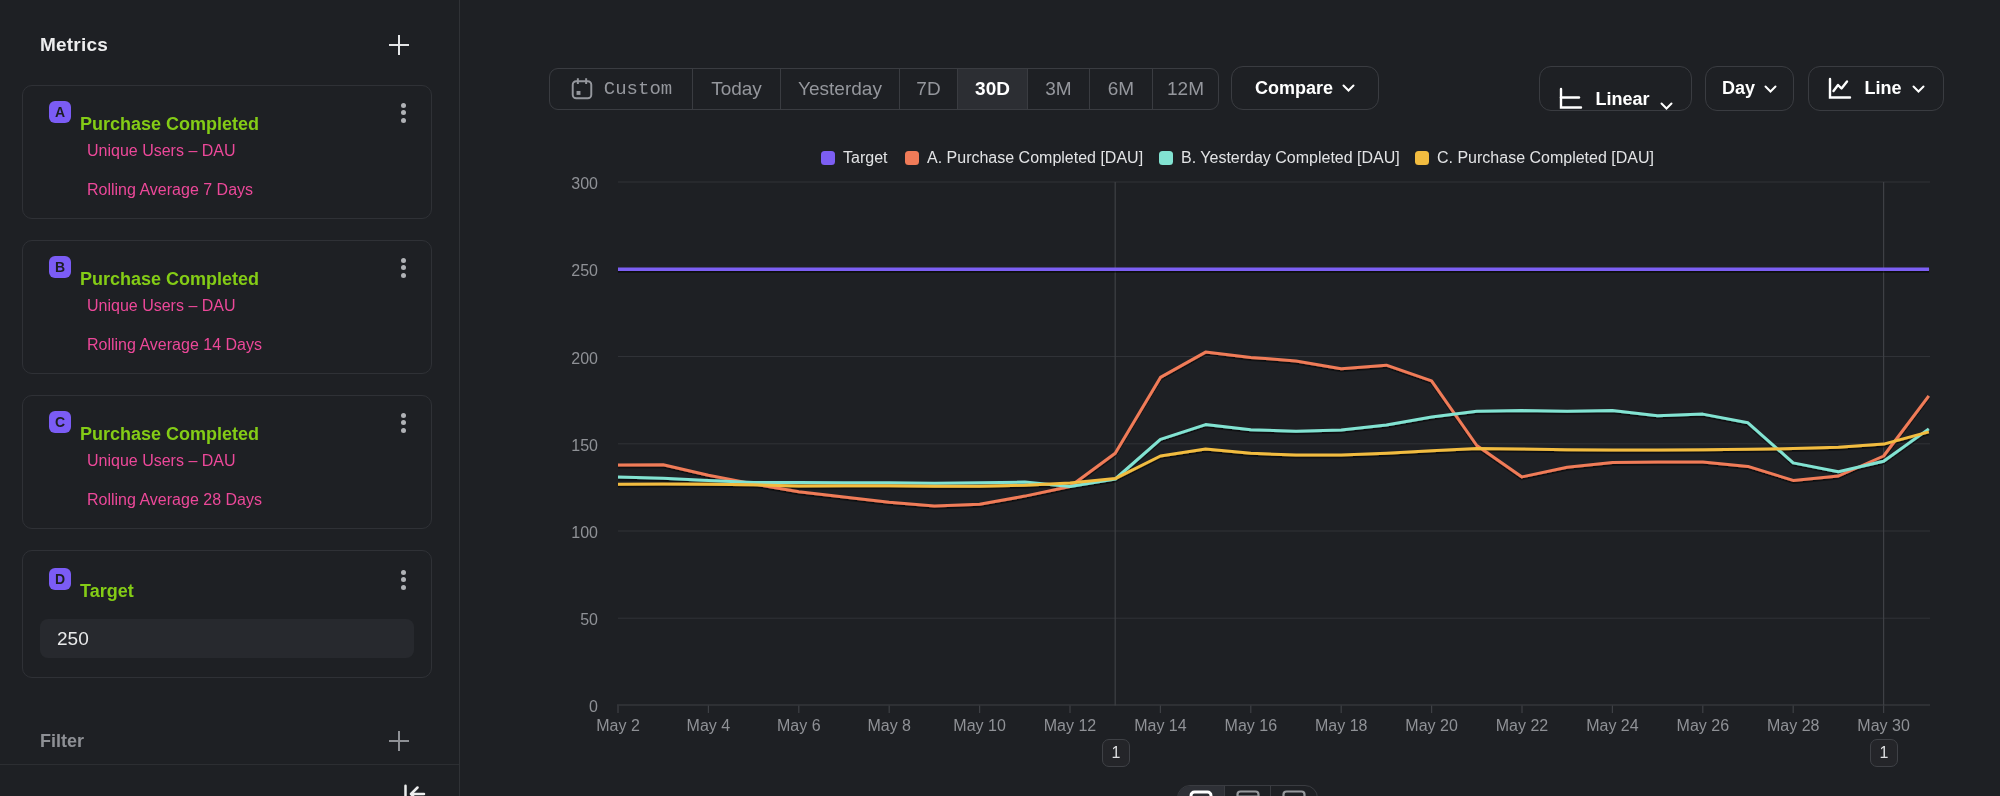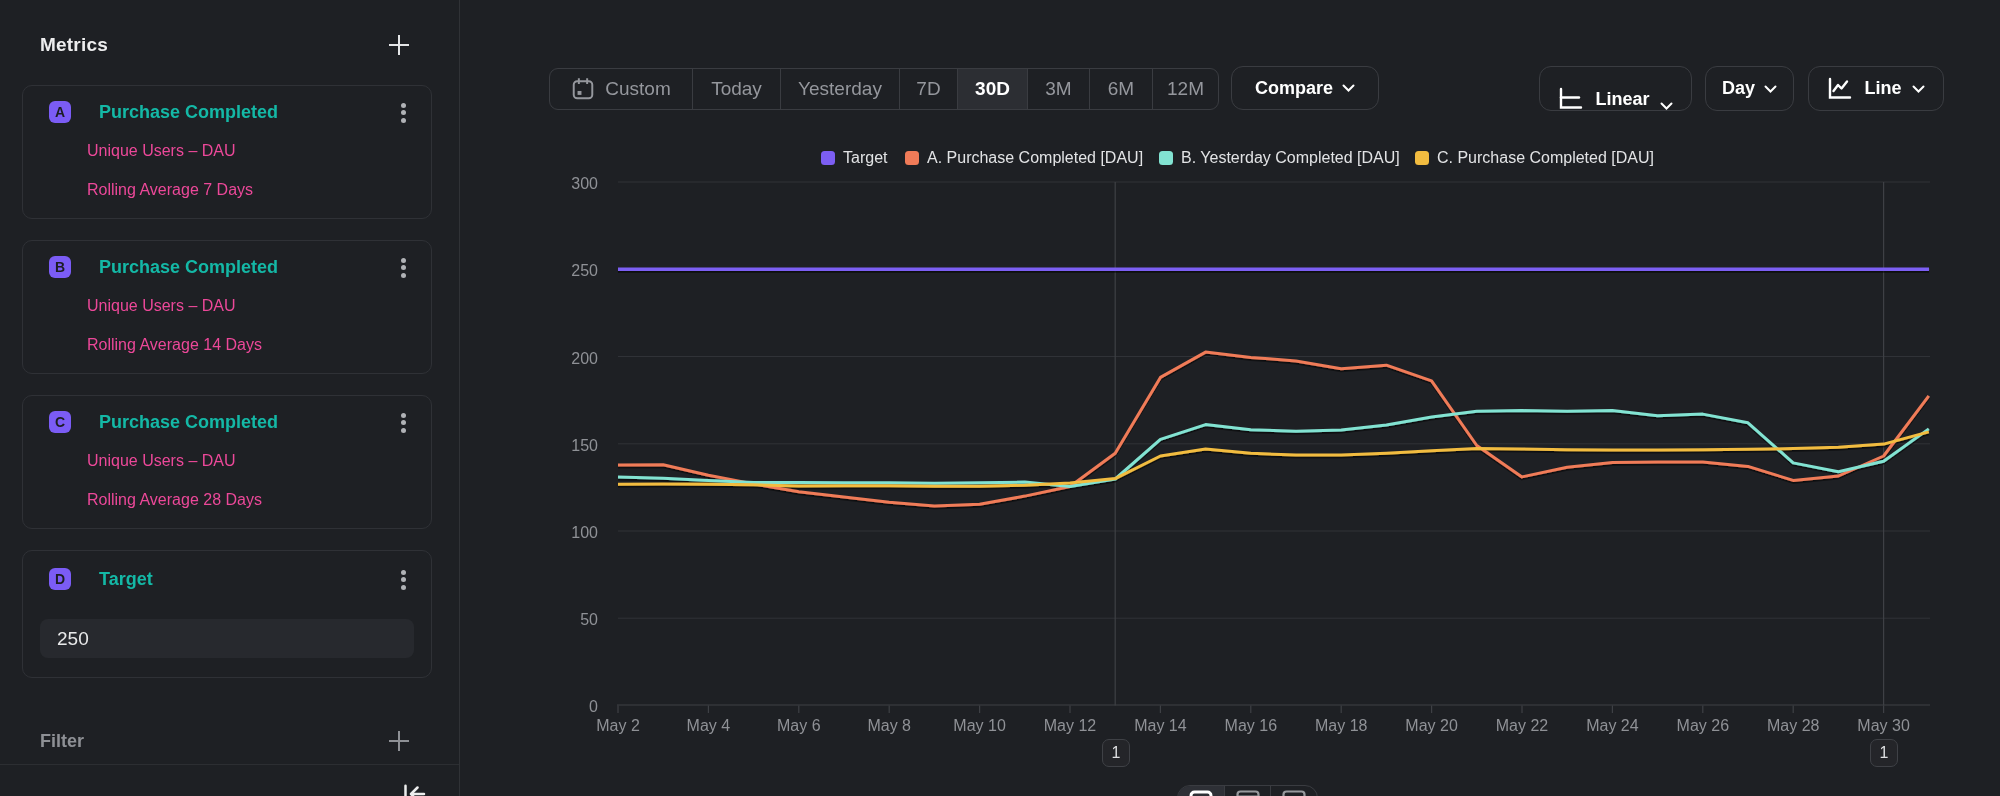--- a/index.html
+++ b/index.html
@@ -4,21 +4,21 @@
 <style>
   * { margin:0; padding:0; box-sizing:border-box; }
   html,body { width:2000px; height:796px; overflow:hidden; }
   body { background:#1e2024; font-family:"Liberation Sans",sans-serif; position:relative; }
   .abs { position:absolute; }
   
   #sidebar { position:absolute; left:0; top:0; width:460px; height:796px; border-right:1px solid #303236; }
   .sb-head { position:absolute; left:40px; top:34px; font-size:19px; font-weight:700; color:#ededee; letter-spacing:.2px; }
   .card { position:absolute; left:22px; width:410px; border:1px solid #2f3136; border-radius:10px; }
   .badge { position:absolute; left:26px; width:22px; height:22px; border-radius:6px; background:#7b5cf5; color:#1c1d22; font-size:14px; font-weight:700; text-align:center; line-height:22px; }
-  .ctitle { position:absolute; left:76px; font-size:18px; font-weight:700; color:#14b8a6; }
+  .ctitle { position:absolute; left:57px; font-size:18px; font-weight:700; color:#84cc16;margin-top:12px; }
   .csub { position:absolute; left:64px; font-size:16px; color:#ec4899; }
   .kebab { position:absolute; right:25px; width:5px; }
   .kebab span { display:block; width:5px; height:5px; border-radius:50%; background:#b0b2b6; margin-bottom:2.3px; }
   .filter { position:absolute; left:40px; top:731px; font-size:18px; font-weight:700; color:#8e9095; }
   .plus { position:absolute; width:20px; height:20px; }
   .plus:before, .plus:after { content:""; position:absolute; background:#e4e5e7; }
   .plus:before { left:9px; top:0; width:2.4px; height:20px; }
   .plus:after { left:0; top:9px; width:20px; height:2.4px; }
   .plus.gray:before, .plus.gray:after { background:#8e9095; }
   #sb-divider { position:absolute; left:0; top:764px; width:459px; height:1px; background:#2c2e32; }
@@ -169,21 +169,21 @@
   <div class="plus gray" style="left:389px; top:731px;"></div>
   <div id="sb-divider"></div>
   <svg class="abs" style="left:400px; top:784px;" width="28" height="20" viewBox="0 0 28 20" fill="none" stroke="#eceded" stroke-width="2.5" stroke-linecap="round">
     <line x1="5.5" y1="1.8" x2="5.5" y2="20"></line>
     <line x1="24" y1="10" x2="11.5" y2="10"></line>
     <polyline points="17.5,3.5 11,10 17.5,16.5" stroke-linejoin="round"></polyline>
   </svg>
 </div>
 
 <div id="segwrap">
-  <div class="seg" style="width:143px;">
+  <div class="seg" style="width:143px;font-family:Liberation Mono, monospace;">
     <svg width="24" height="24" viewBox="0 0 22 22" fill="none" stroke="#95979d" stroke-width="1.8" style="margin-right:10px;">
       <rect x="2.5" y="3.8" width="17" height="15.7" rx="3.2"></rect>
       <line x1="7.2" y1="1.2" x2="7.2" y2="6.5"></line>
       <line x1="14.8" y1="1.2" x2="14.8" y2="6.5"></line>
       <rect x="6" y="12.8" width="3.6" height="3.6" fill="#95979d" stroke="none"></rect>
     </svg>
     Custom
   </div>
   <div class="seg" style="width:88px;">Today</div>
   <div class="seg" style="width:119px;">Yesterday</div>

